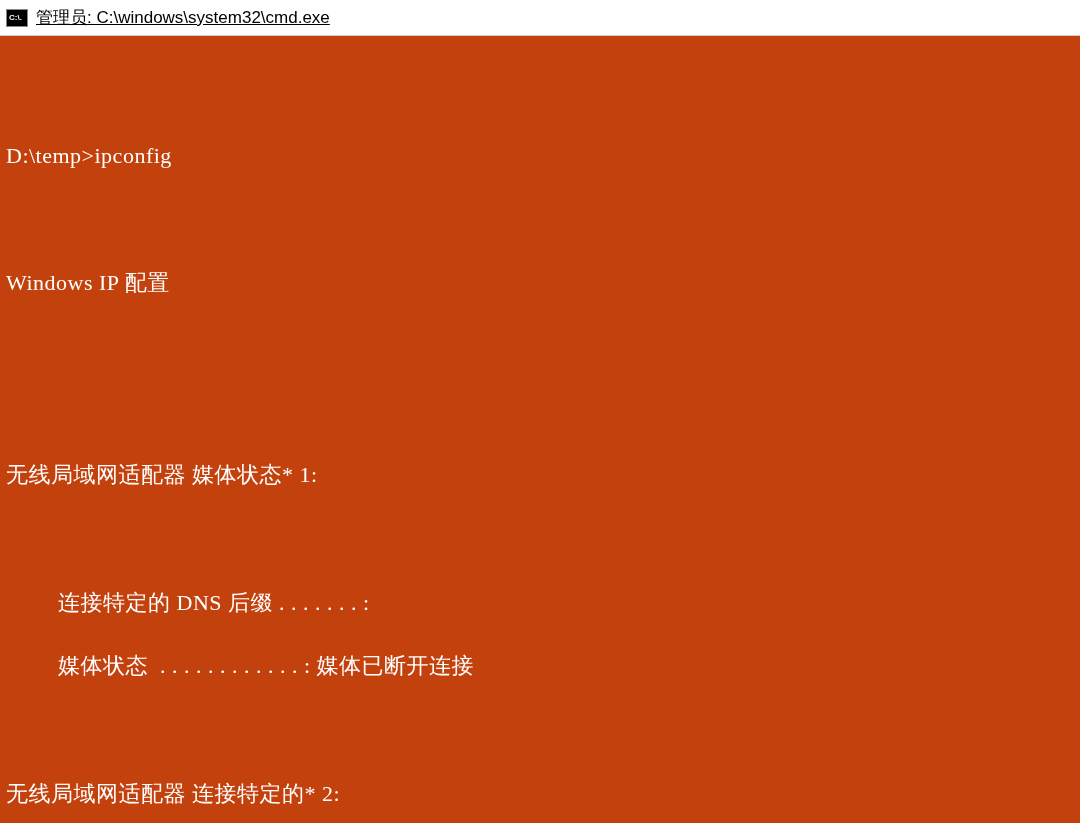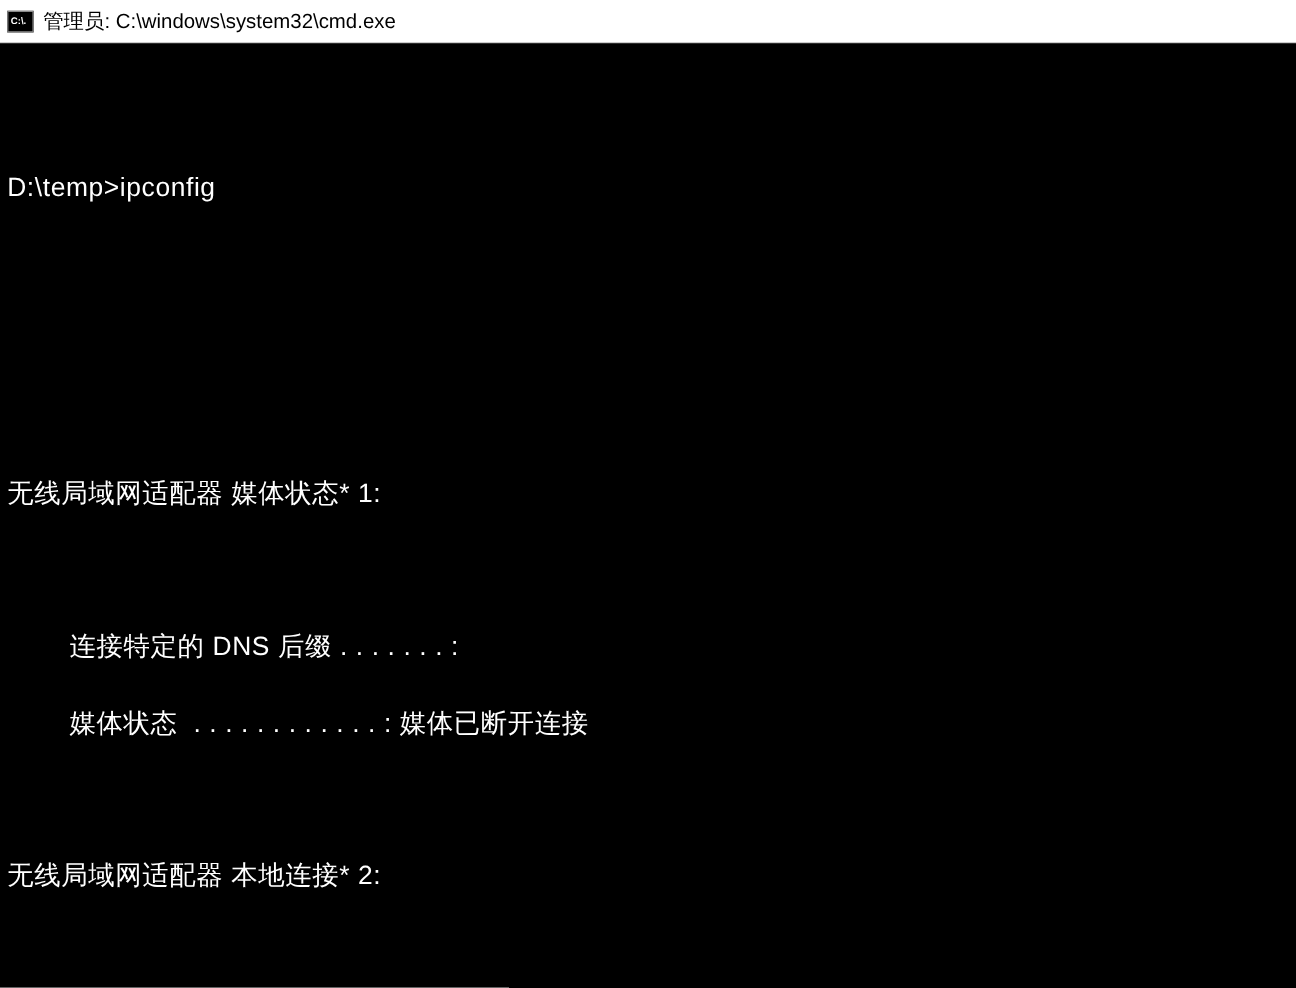--- a/index.html
+++ b/index.html
@@ -37,25 +37,26 @@
     .titlebar-icon-text {
       color: #fff;
       font-size: 8px;
       font-family: Arial, sans-serif;
       font-weight: bold;
       line-height: 1;
     }
     .titlebar-title {
       font-size: 17px;
       color: #000;
+      text-decoration: underline;
     }
     .terminal {
-      background: #000000;
+      background: #c2410c;
       color: #ffffff;
-      font-family: Liberation Sans, sans-serif;
+      font-family: Liberation Serif, serif;
       font-size: 22px;
       line-height: 1.45;
       padding: 8px 0 0 6px;
       height: calc(100% - 36px);
       white-space: pre;
       overflow: hidden;
       letter-spacing: 0.5px;
     }
     .blank-line {
       height: 32px;
@@ -74,28 +75,29 @@
   <div class="titlebar-icon">
     <span class="titlebar-icon-text">C:\.</span>
   </div>
   <span class="titlebar-title">管理员: C:\windows\system32\cmd.exe</span>
 </div>
 
 <div class="terminal">
 <div class="blank-line"></div>
 <span class="line">D:\temp&gt;ipconfig</span>
 <div class="blank-line"></div>
+<span class="line">Windows IP 配置</span>
 <div class="blank-line"></div>
 <div class="blank-line"></div>
 <span class="line">无线局域网适配器 媒体状态* 1:</span>
 <div class="blank-line"></div>
 <span class="line indent">连接特定的 DNS 后缀 . . . . . . . :</span>
 <span class="line indent">媒体状态  . . . . . . . . . . . . : 媒体已断开连接</span>
 <div class="blank-line"></div>
-<span class="line">无线局域网适配器 本地连接* 2:</span>
+<span class="line">无线局域网适配器 连接特定的* 2:</span>
 
 
 
 
 
 
 
 
 
 

